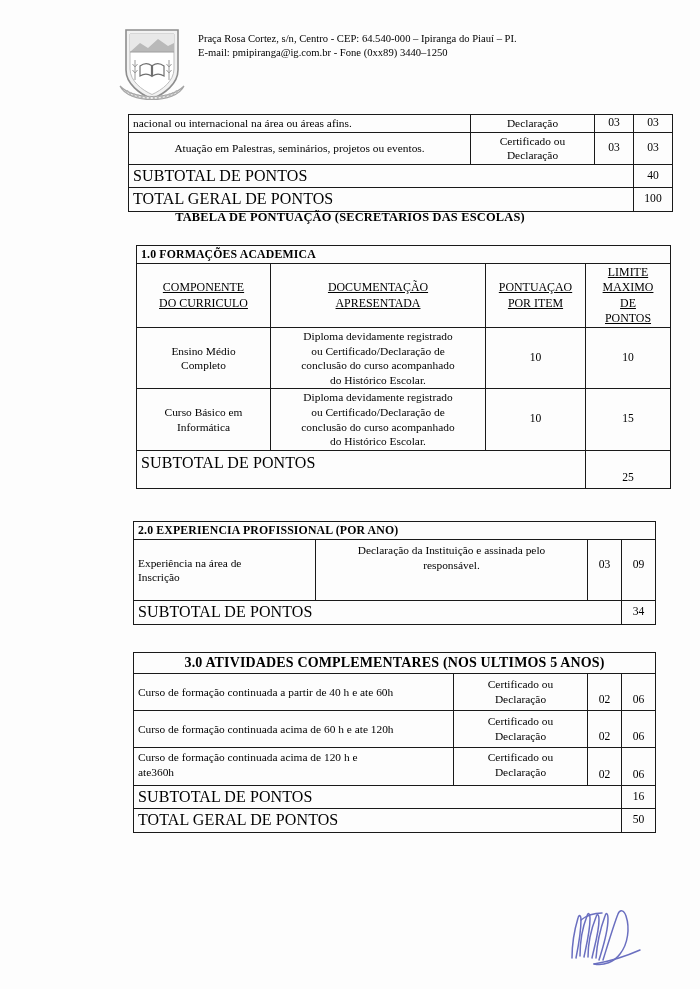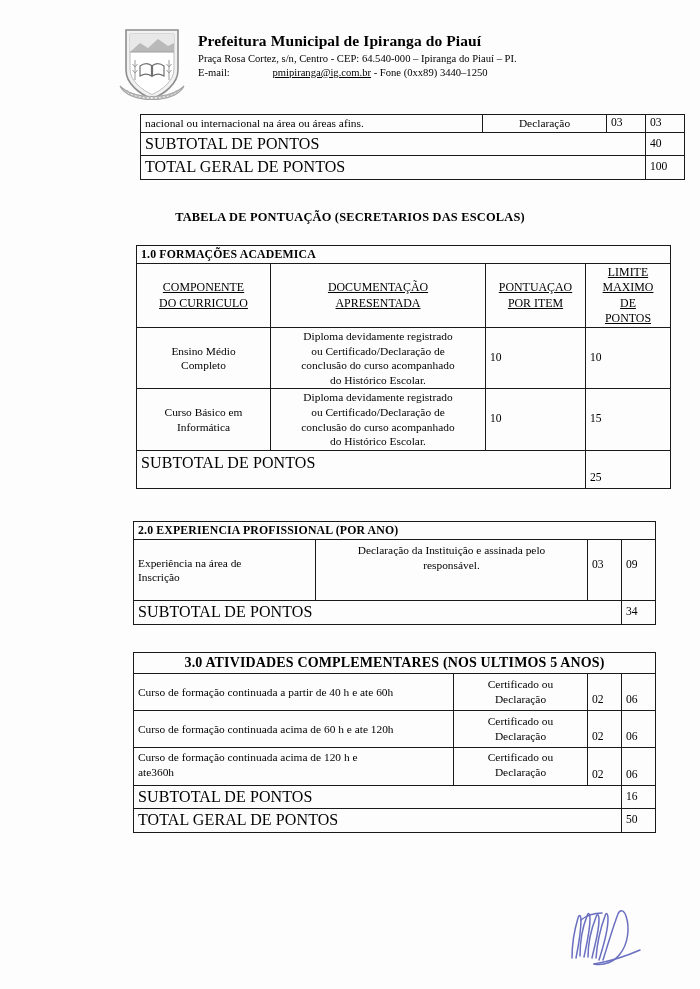--- a/index.html
+++ b/index.html
@@ -48,40 +48,38 @@
     letter-spacing: 0.1px;
     line-height: 1.15;
     margin-bottom: 2px;
   }
   .org-line {
     font-size: 10.6px;
     line-height: 1.32;
     white-space: nowrap;
   }
   .org-email-link {
-    text-decoration: underline;
-    margin-left: 40px;
   }
 
   
   .doc-table {
     position: absolute;
     border-collapse: collapse;
     table-layout: fixed;
     font-size: 11.4px;
   }
   .doc-table td {
     border: 1px solid #1a1a1a;
     padding: 1px 4px;
     vertical-align: middle;
     line-height: 1.28;
   }
   .c-center { text-align: center; }
   .c-left   { text-align: left; }
-  .num      { text-align: left; font-size: 11.6px; }
+  .num      { text-align: center; font-size: 11.6px; }
 
   .band {
     font-weight: bold;
     font-size: 11.8px;
     letter-spacing: 0.15px;
     padding-left: 5px;
   }
   .band-center {
     font-weight: bold;
     font-size: 14px;
@@ -96,21 +94,21 @@
     line-height: 1.3;
     text-decoration: underline;
   }
   .subtotal-label {
     font-size: 16px;
     letter-spacing: 0.1px;
     padding-left: 5px;
   }
 
   
-  #table-top { left: 140px; top: 114px; width: 544px; }
+  #table-top { left: 128px; top: 114px; width: 544px; }
 
   
   .section-title {
     position: absolute;
     left: 0;
     right: 0;
     top: 210px;
     text-align: center;
     font-size: 12.4px;
     font-weight: bold;
@@ -160,39 +158,44 @@
           <path d="M19 34 L19 54 M16.5 38 L19 41 M21.5 38 L19 41 M16.5 44 L19 47 M21.5 44 L19 47"></path>
           <path d="M53 34 L53 54 M50.5 38 L53 41 M55.5 38 L53 41 M50.5 44 L53 47 M55.5 44 L53 47"></path>
         </g>
 
         <path d="M4 60 C18 74 54 74 68 60 C60 78 12 78 4 60 Z" fill="#ededed" stroke="#a3a3a3" stroke-width="1.1"></path>
         <path d="M10 65 C22 74 50 74 62 65" fill="none" stroke="#b5b5b5" stroke-width="3.2" stroke-dasharray="2 2"></path>
       </svg>
     </div>
 
     <div class="org-block">
-      <div class="org-title">Prefeitura Municipal de Ipiranga do Piauí</div>
       <div class="org-line">Praça Rosa Cortez, s/n, Centro - CEP: 64.540-000 – Ipiranga do Piauí – PI.</div>
       <div class="org-line">
         <span>E-mail: </span><span class="org-email-link">pmipiranga@ig.com.br</span><span> - Fone (0xx89) 3440–1250</span>
       </div>
     </div>
   </div>
 
   <table class="doc-table" id="table-top">
     <colgroup>
       <col style="width:342px">
         <col style="width:124px">
       <col style="width:39px">
         <col style="width:39px">
     </colgroup>
     <tbody>
       <tr>
         <td class="c-left">nacional ou internacional na área ou áreas afins.</td>
         <td class="c-center">Declaração</td>
+        <td class="num">03</td>
+        <td class="num">03</td>
+      </tr>
+      <tr>
+        <td class="c-center">Atuação em Palestras, seminários, projetos ou eventos.</td>
+        <td class="c-center nl">Certificado ou<br>Declaração</td>
         <td class="num">03</td>
         <td class="num">03</td>
       </tr>
       <tr>
         <td class="subtotal-label" colspan="3">SUBTOTAL DE PONTOS</td>
         <td class="num">40</td>
       </tr>
       <tr>
         <td class="subtotal-label" colspan="3">TOTAL GERAL DE PONTOS</td>
         <td class="num">100</td>

